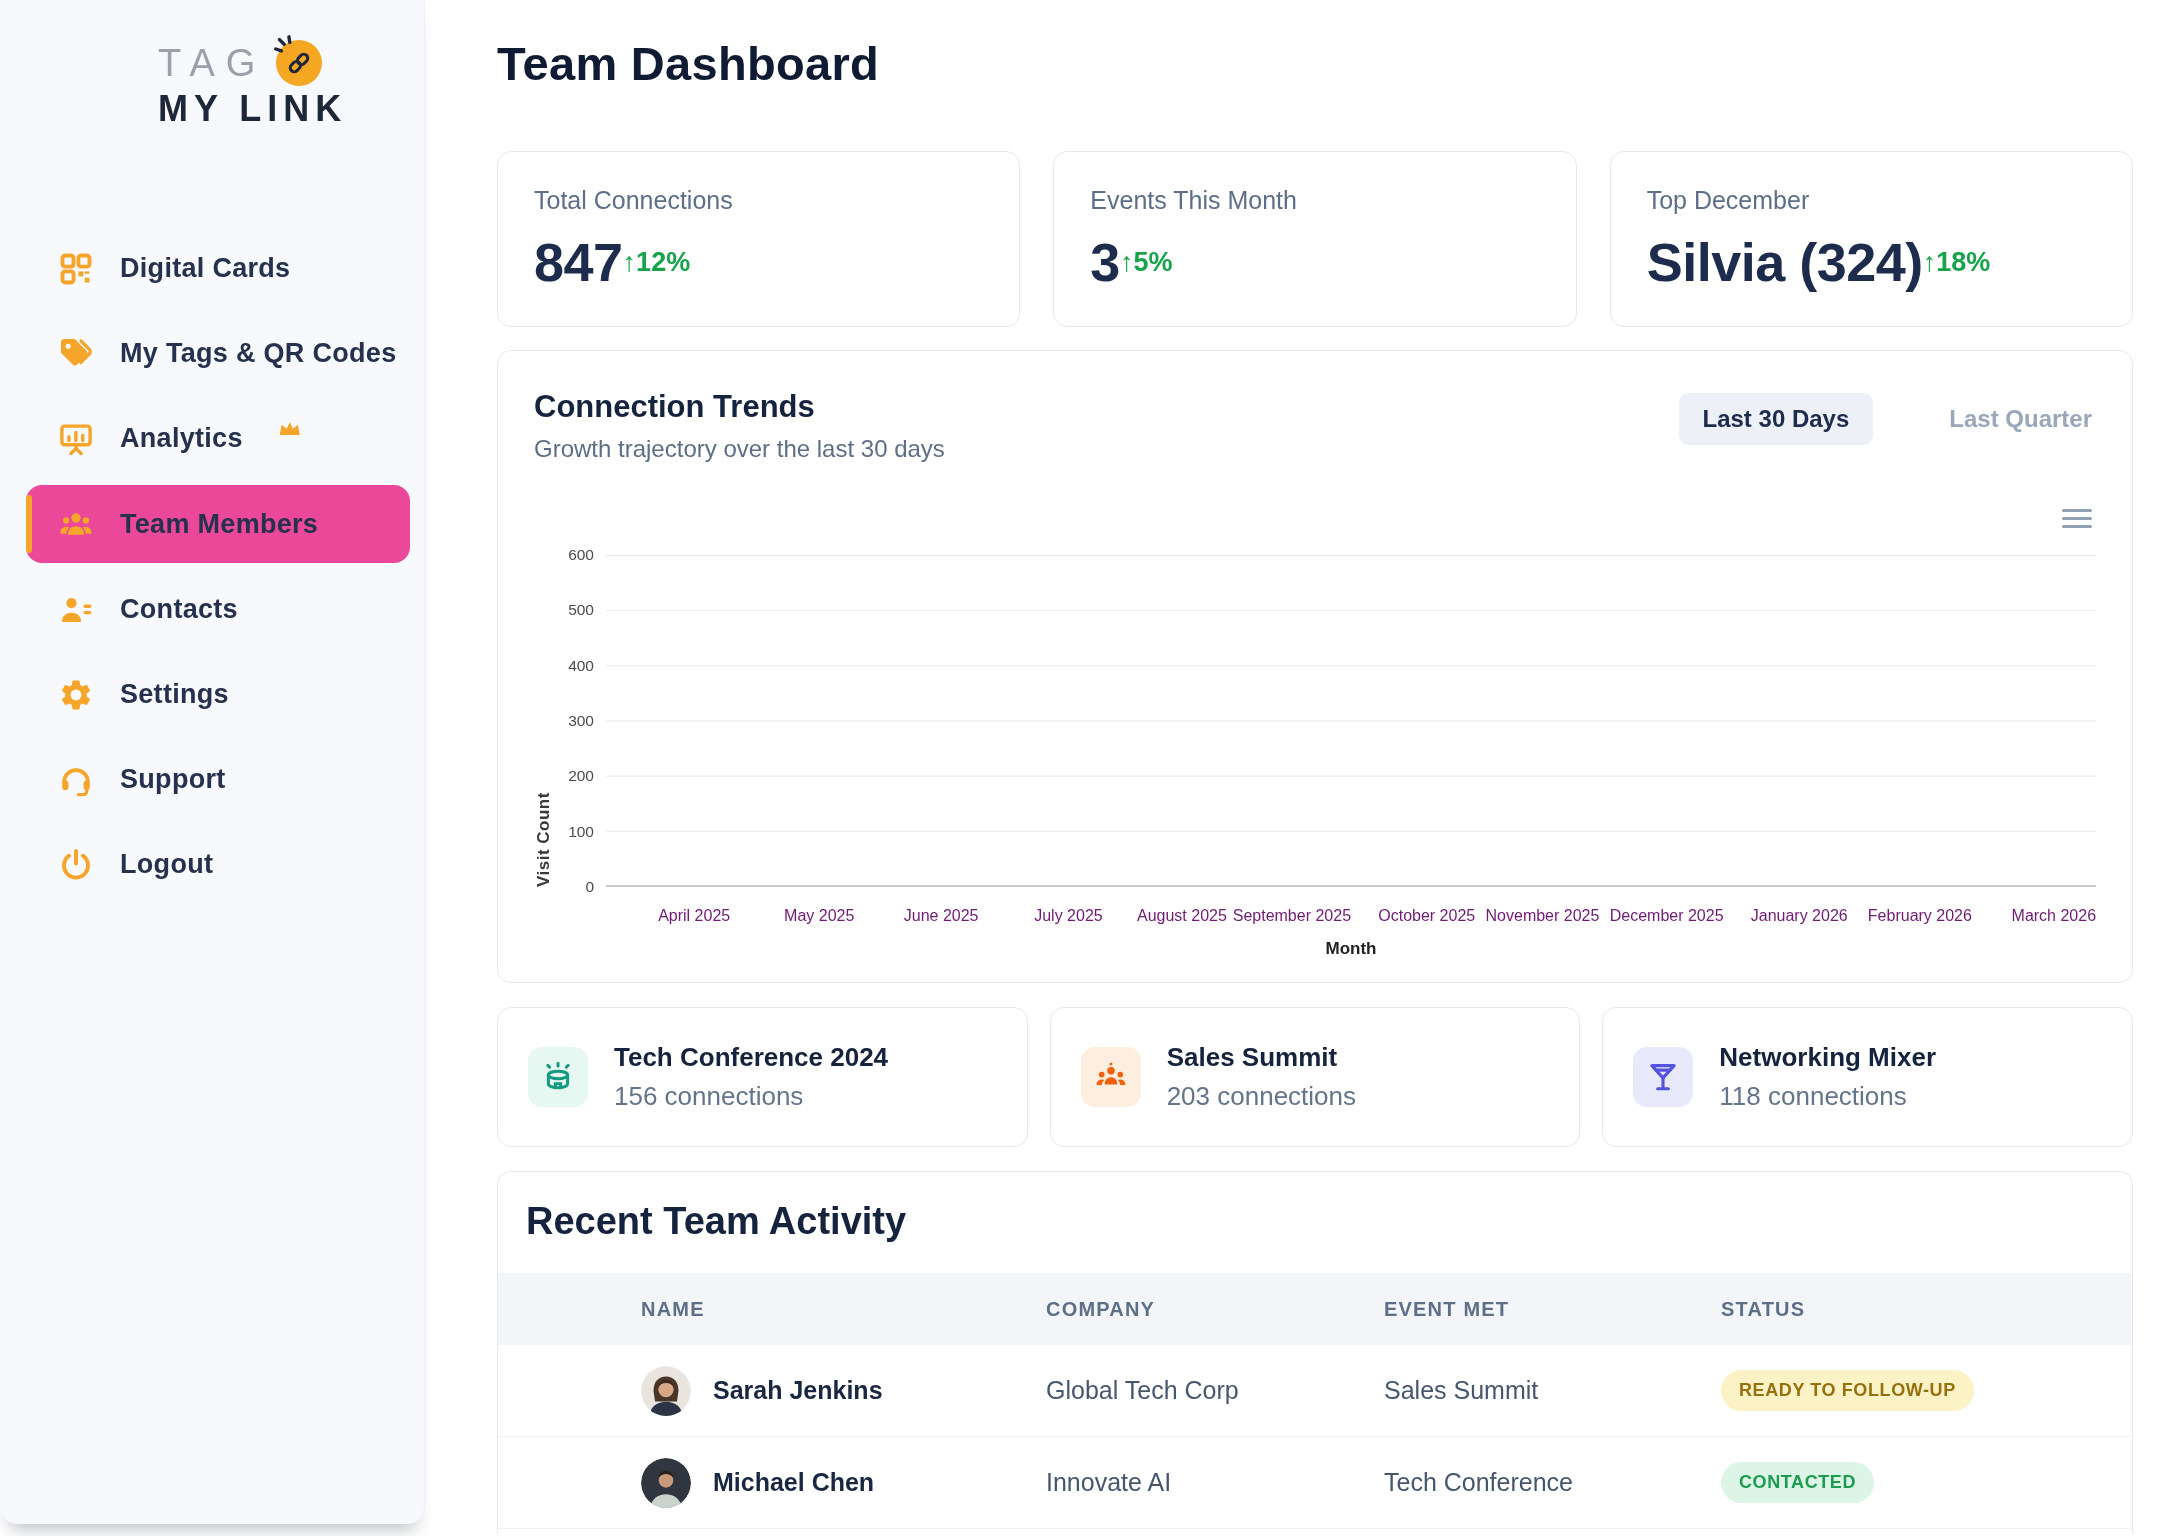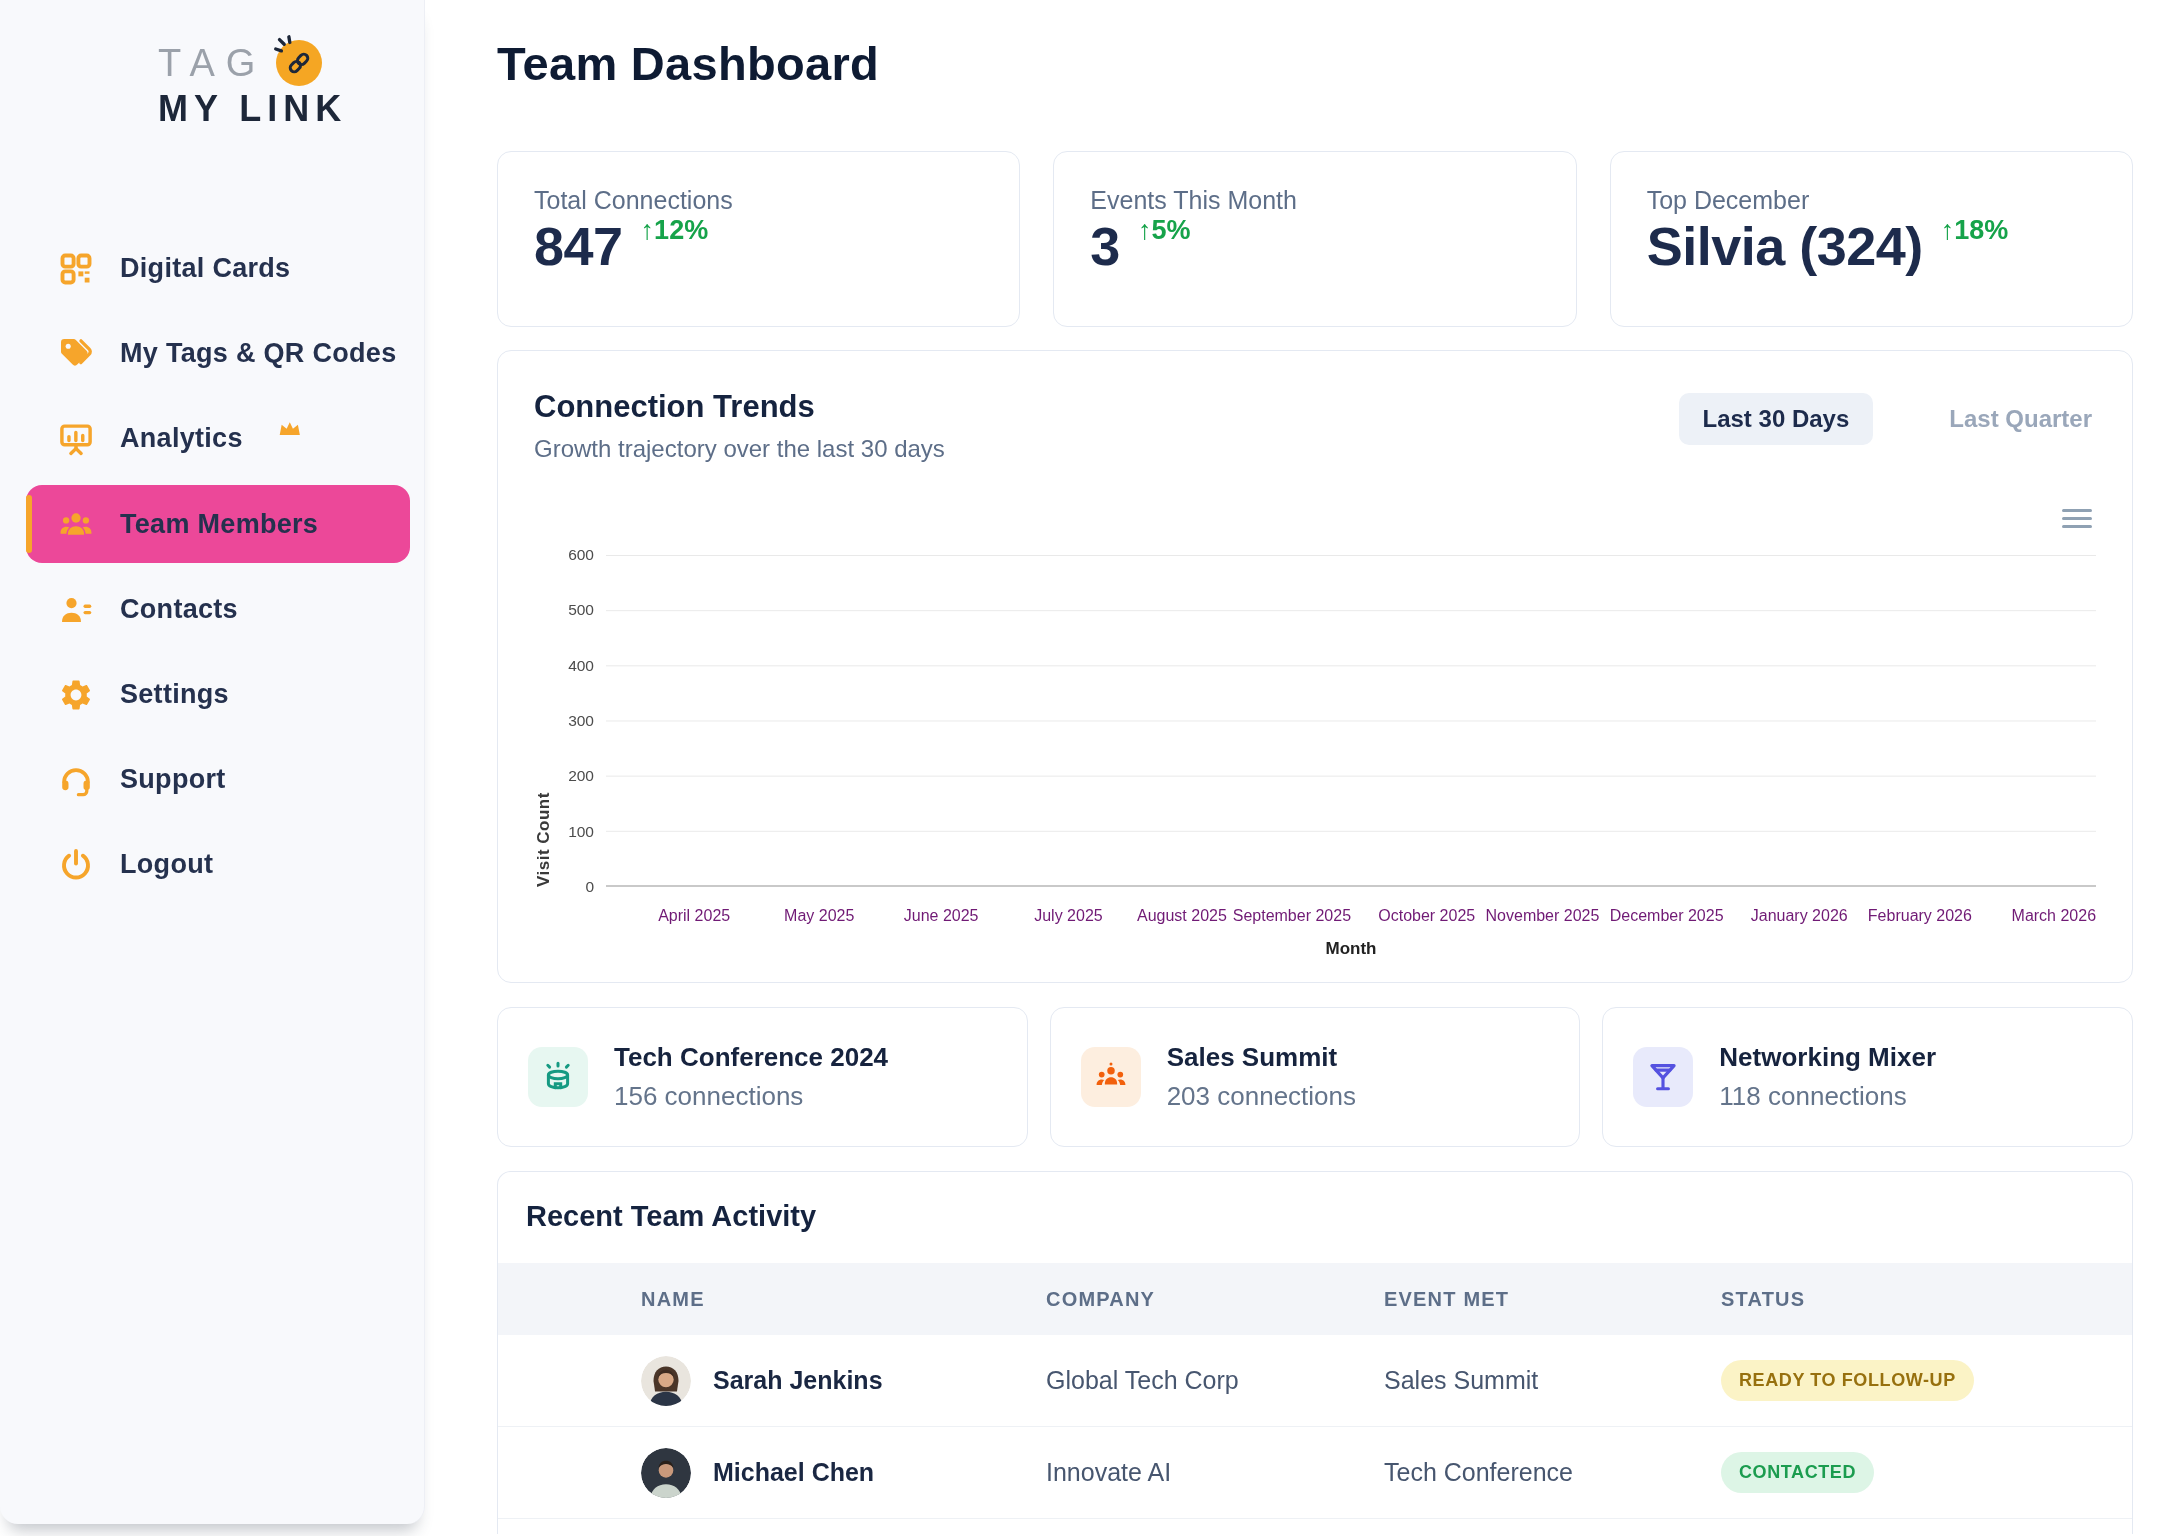--- a/index.html
+++ b/index.html
@@ -49,21 +49,21 @@
   
   .main { position:absolute; left:425px; top:0; width:1735px; height:1536px; padding:36px 27px 3px 72px; }
   .page-title { font-size:47px; font-weight:800; color:#0E1B33; letter-spacing:.3px; }
 
   .cards-row { display:grid; grid-template-columns:1fr 1fr 1fr; gap:33px; margin-top:60px; }
   .stat-card {
     height:176px; background:#fff; border:1.6px solid #E4E9F2; border-radius:14px;
     padding:34px 36px;
   }
   .stat-label { font-size:25px; color:#5D6E88; }
-  .stat-value-row { display:flex; gap:18px; margin-top:0; }
+  .stat-value-row { display:flex; align-items:center; margin-top:16px; }
   .stat-value { font-size:54px; font-weight:800; color:#1D2B4C; letter-spacing:-.5px; }
   .stat-delta { font-size:27px; font-weight:700; color:#16A34A; }
 
   
   .chart-card {
     position:relative; margin-top:23px; height:633px;
     background:#fff; border:1.6px solid #E4E9F2; border-radius:14px;
     padding:38px 36px 0 36px;
   }
   .chart-head { display:flex; justify-content:space-between; align-items:flex-start; }
@@ -112,21 +112,21 @@
   .tile-orange { background:#FDEEDF; }
   .tile-indigo { background:#E8EAFB; }
   .event-title { font-size:26px; font-weight:800; color:#16233E; }
   .event-sub { font-size:26px; color:#64748B; margin-top:8px; }
 
   
   .table-card {
     margin-top:24px; background:#fff; border:1.6px solid #E4E9F2; border-radius:14px 14px 0 0;
     border-bottom:none; height:363px; overflow:hidden; padding-top:28px;
   }
-  .table-title { font-size:29px; font-weight:800; color:#15233F; margin-left:28px; }
+  .table-title { font-size:38px; font-weight:800; color:#15233F; margin-left:28px; }
   .thead {
     margin-top:30px; height:72px; background:#F3F5F9;
     display:grid; grid-template-columns:548px 338px 337px 1fr; align-items:center;
   }
   .thead span { font-size:20px; font-weight:bold; color:#5D6E88; letter-spacing:1.2px; }
   .thead span:first-child { padding-left:143px; }
   .trow {
     height:92px; display:grid; grid-template-columns:548px 338px 337px 1fr; align-items:center;
     border-bottom:1px solid #EEF1F5; cursor:pointer;
   }

